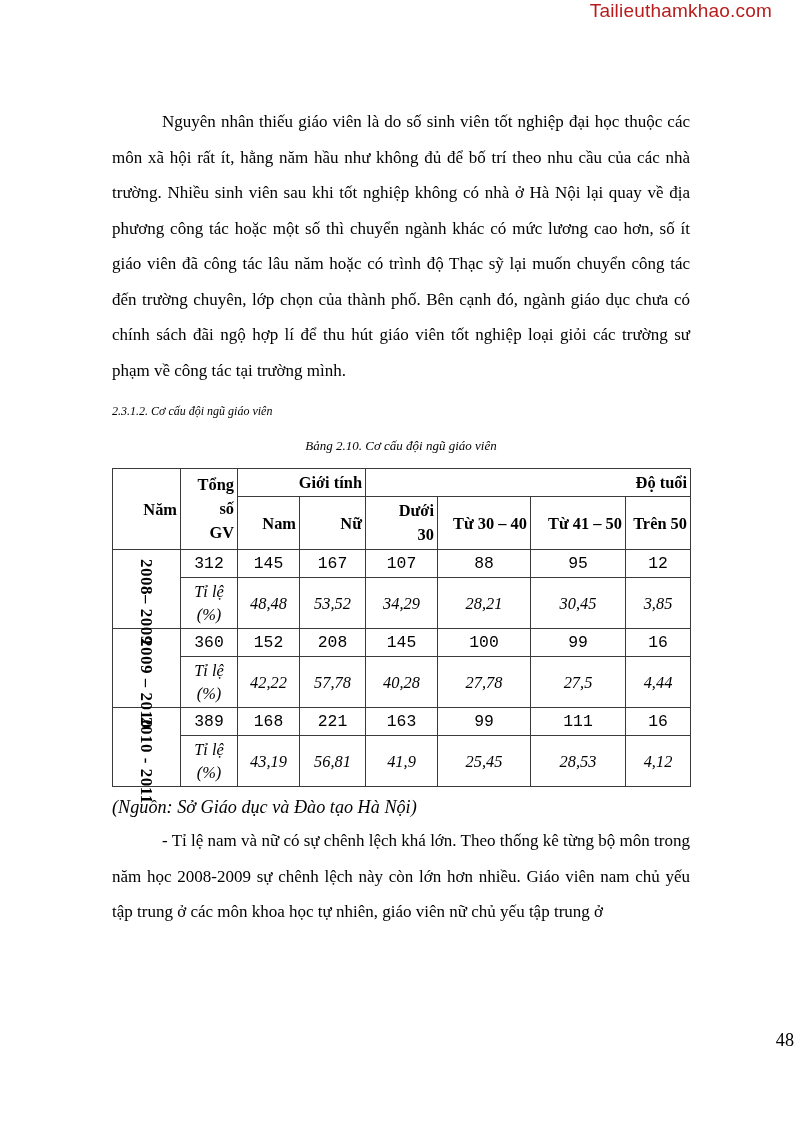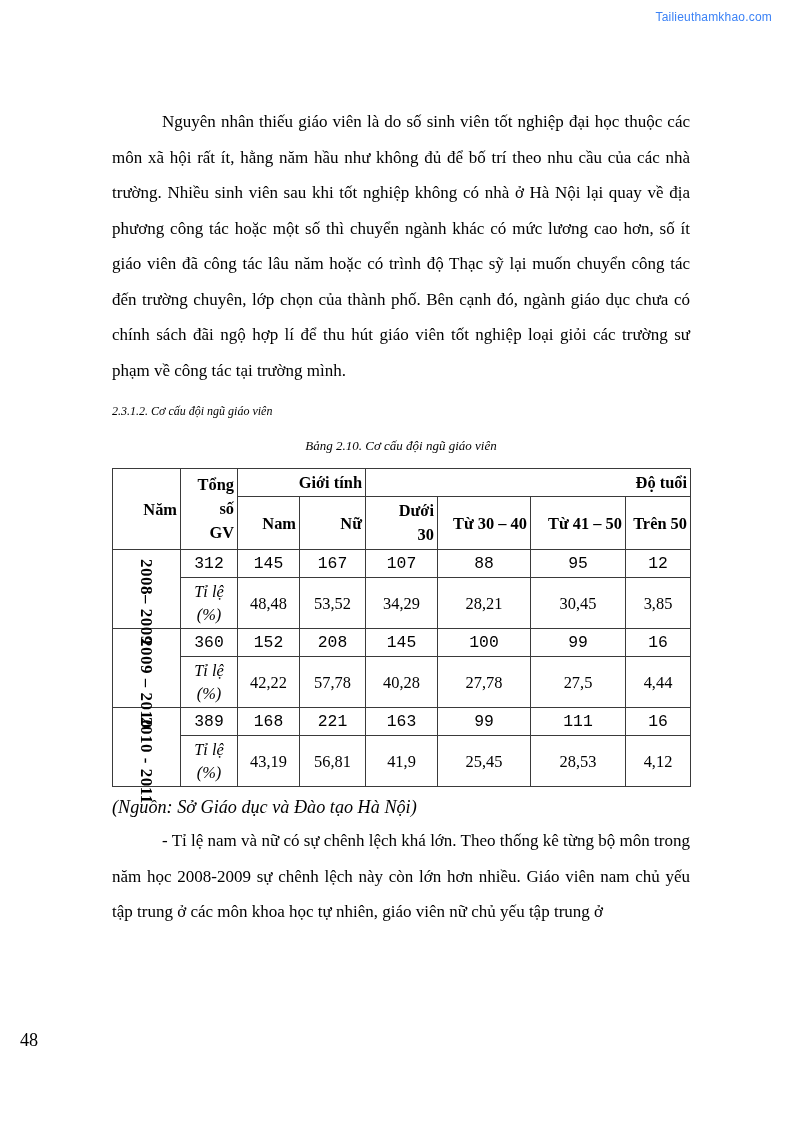--- a/index.html
+++ b/index.html
@@ -18,26 +18,26 @@
 
   .page {
     position: absolute;
     inset: 0;
     background: #ffffff;
   }
 
   
   .watermark {
     position: absolute;
-    top: 10px;
+    top: 0;
     right: 22px;
     font-family: "Liberation Sans", "DejaVu Sans", sans-serif;
-    font-size: 12px;
+    font-size: 19px;
     letter-spacing: 0.2px;
-    color: #3b82f6;
+    color: #b91c1c;
     white-space: nowrap;
     user-select: none;
   }
 
   
   .content {
     position: absolute;
     left: 112px;
     top: 104px;
     width: 578px;
@@ -98,20 +98,21 @@
   table.data-table th {
     font-weight: bold;
     text-align: right;
   }
   td.num-main {
     font-weight: bold;
     font-size: 17px;
     font-family: Liberation Mono, monospace;
   }
   td.num-pct {
+    font-style: italic;
     font-size: 16.2px;
   }
   td.ratio-label {
     font-style: italic;
     font-size: 15.6px;
     line-height: 21px;
   }
   td.ratio-label span { display: block; }
 
   
@@ -137,25 +138,24 @@
   col.c-3040  { width: 93px; }
   col.c-4150  { width: 95px; }
   col.c-o50   { width: 65px; }
 
   .hdr-stack span { display: block; line-height: 24px; }
 
   
   .page-number {
     position: absolute;
     left: 0;
-    right: 16px;
+    right: 0;
     top: 1030px;
-    text-align: left;
+    text-align: right;
     font-size: 18.2px;
-    margin-left: 20px;
   }
 </style>
 </head>
 <body>
 
 <div class="page">
 
   <div class="watermark">Tailieuthamkhao.com</div>
 
   <div class="content">

